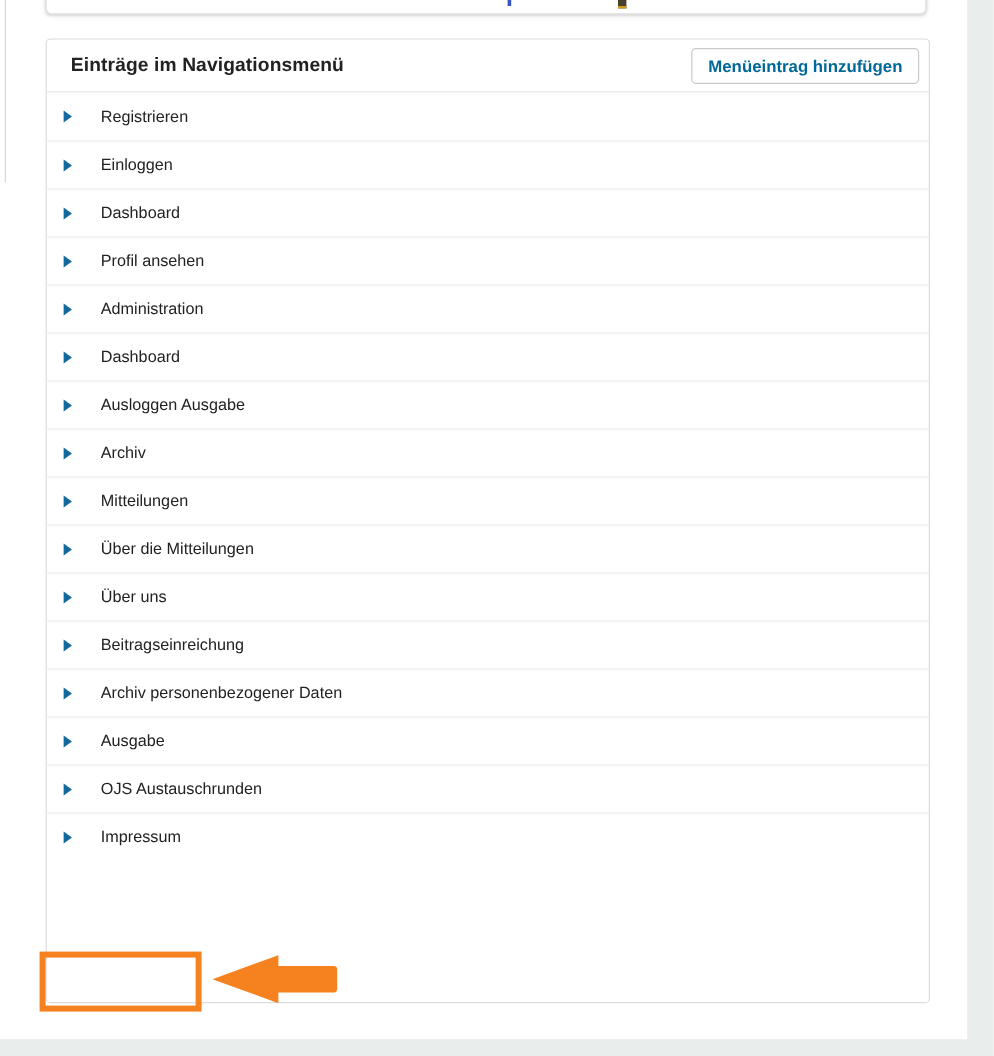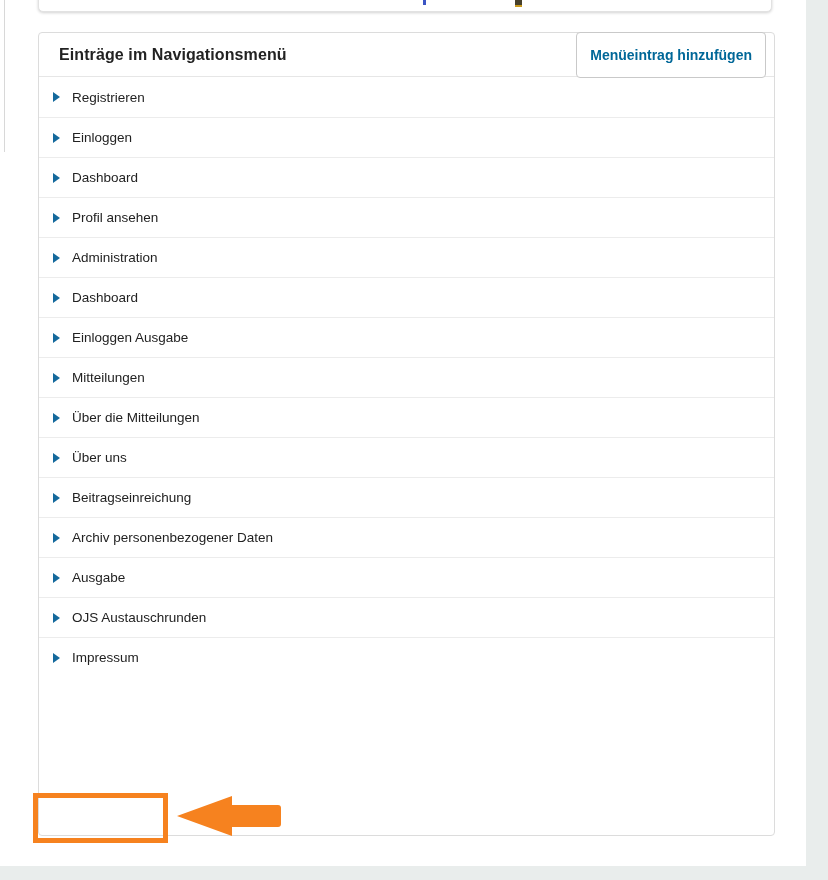--- a/index.html
+++ b/index.html
@@ -29,37 +29,37 @@
     position:absolute;left:38px;top:32px;width:737px;height:804px;
     background:#ffffff;border:1px solid #dcdcdc;border-radius:4px;
     box-sizing:border-box;
   }
   .panel-header{
     height:44px;display:flex;align-items:center;justify-content:space-between;
     padding:0 8px 0 20px;border-bottom:1px solid #e6e6e6;box-sizing:border-box;
   }
   .panel-title{font-size:16px;font-weight:bold;color:#222222;letter-spacing:0.1px;}
   .add-btn{
-    height:46px;padding:12px 13px;background:#ffffff;
+    height:30px;padding:12px 13px;background:#ffffff;
     border:1px solid #c9c9c9;border-radius:4px;
     color:#006798;font-weight:bold;font-size:14px;
     font-family:"Liberation Sans", sans-serif;cursor:pointer;
     display:flex;align-items:center;margin-left:44px;
   }
   .row{
     height:40px;display:flex;align-items:center;padding-left:14px;
     border-top:1px solid #ececec;box-sizing:border-box;cursor:pointer;
   }
   .row:first-child{border-top:none;}
   .tri{
     width:0;height:0;flex:0 0 auto;
     border-top:5px solid transparent;border-bottom:5px solid transparent;
     border-left:7px solid #14699c;margin-right:12px;
   }
-  .lbl{font-size:13.5px;color:#222222;}
+  .lbl{font-size:13.5px;color:#222222;margin-left:12px;}
 
   
   .hl-box{
     position:absolute;left:33px;top:793px;width:135px;height:50px;
     border:5px solid #f6821f;box-sizing:border-box;pointer-events:none;
   }
   .arrow-head{
     position:absolute;left:177px;top:796px;width:0;height:0;
     border-top:20px solid transparent;border-bottom:20px solid transparent;
     border-right:55px solid #f6821f;pointer-events:none;
@@ -104,21 +104,25 @@
     <div class="row">
       <span class="tri"></span>
       <span class="lbl">Administration</span>
     </div>
     <div class="row">
       <span class="tri"></span>
       <span class="lbl">Dashboard</span>
     </div>
     <div class="row">
       <span class="tri"></span>
-      <span class="lbl">Einloggen Ausgabe</span>
+      <span class="lbl">Ausloggen Ausgabe</span>
+    </div>
+    <div class="row">
+      <span class="tri"></span>
+      <span class="lbl">Archiv</span>
     </div>
     <div class="row">
       <span class="tri"></span>
       <span class="lbl">Mitteilungen</span>
     </div>
     <div class="row">
       <span class="tri"></span>
       <span class="lbl">Über die Mitteilungen</span>
     </div>
     <div class="row">

